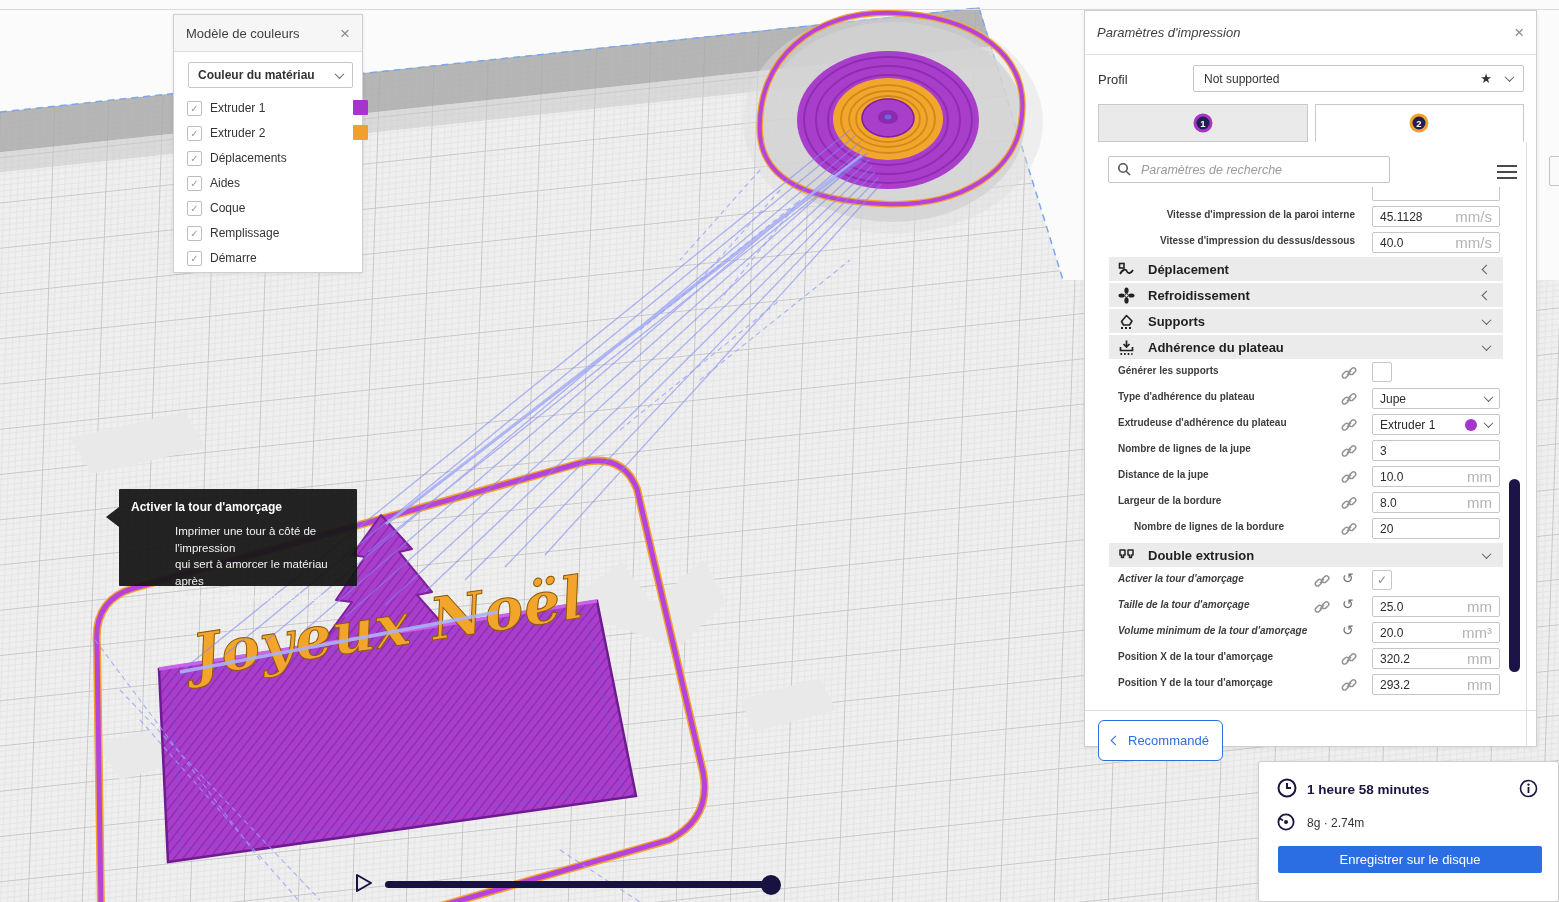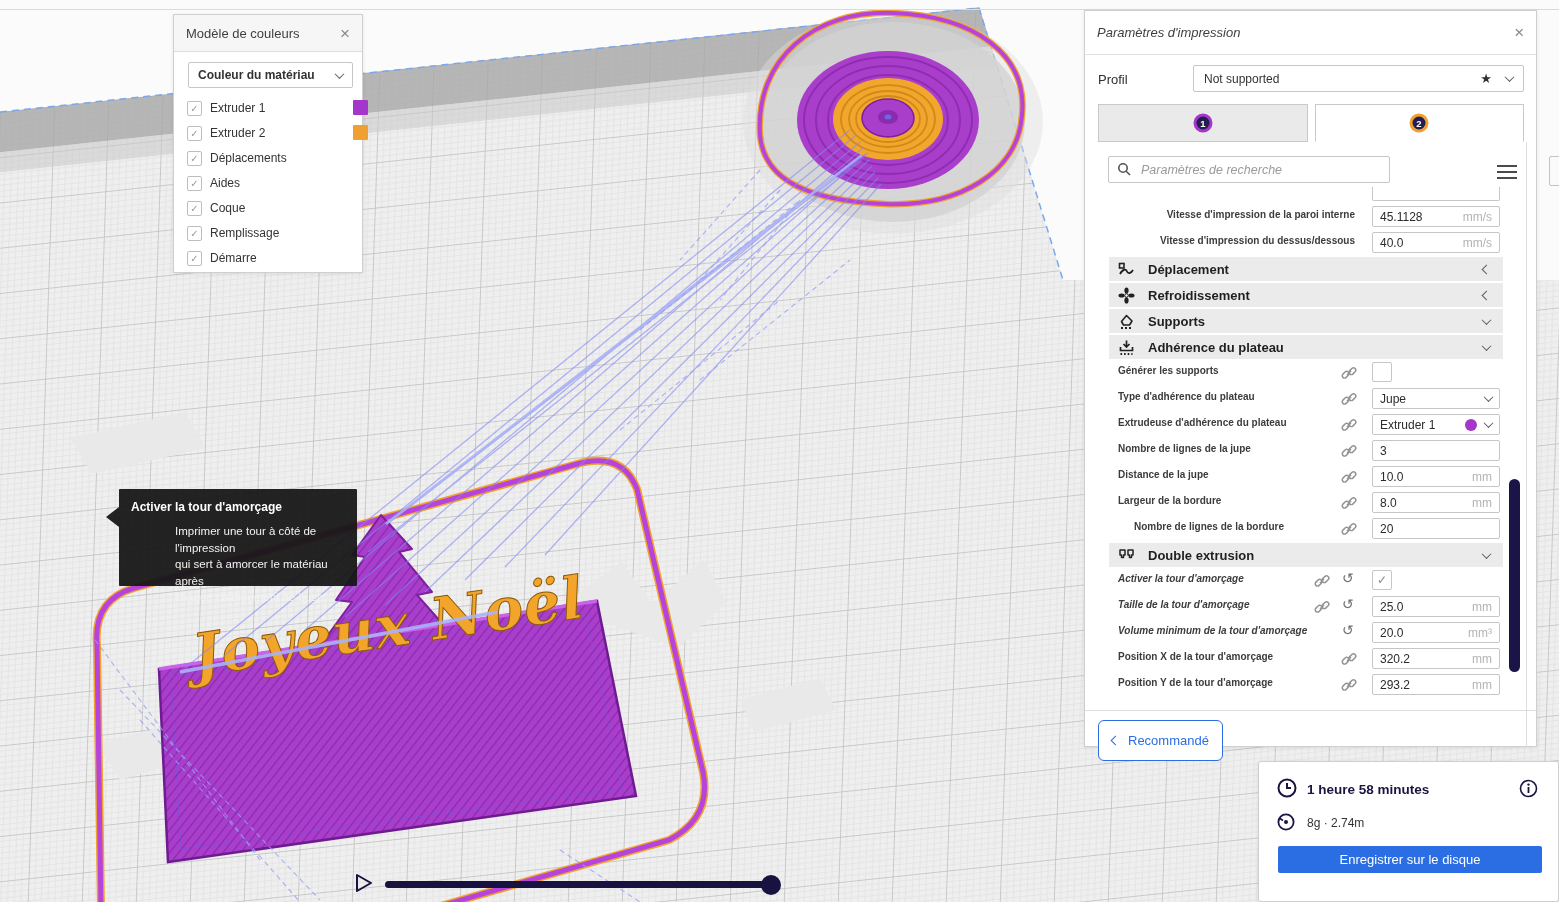--- a/index.html
+++ b/index.html
@@ -66,21 +66,21 @@
   .lbl{position:absolute;left:33px;top:5px;width:237px;font-size:10px;color:#3c3c3c;white-space:nowrap;overflow:hidden;font-weight:bold;}
   .lbl.r{text-align:right;}
   .lbl.it{font-style:italic;}
   .lbl.ind{left:49px;width:221px;}
   .ric{position:absolute;top:5px;width:16px;height:16px;color:#8f8f8f;}
   .ric.p1{left:229px;} .ric.p2{left:256px;}
   .revert{position:absolute;top:3px;font-size:14px;color:#6f6f6f;line-height:1;}
   .revert.p2{left:257px;}
   .field{position:absolute;left:287px;top:2px;width:128px;height:21px;border:1px solid #c6c6c6;border-radius:2px;background:#fff;
          display:flex;align-items:center;padding:0 7px;font-size:12px;color:#2b2b2b;}
-  .field .unit{margin-left:auto;color:#b3b3b3;font-size:12px;}
+  .field .unit{margin-left:auto;color:#b3b3b3;font-size:15px;}
   .field .fchev{margin-left:auto;}
   .field .dot{margin-left:auto;margin-right:8px;}
   .chkfield{position:absolute;left:287px;top:2px;width:20px;height:20px;border:1px solid #c6c6c6;border-radius:2px;background:#fff;
             display:flex;align-items:center;justify-content:center;font-size:12px;color:#8a8a8a;}
   .sechead{position:absolute;left:24px;top:1px;width:394px;height:24px;background:#ebebeb;display:flex;align-items:center;}
   .sechead .sicon{width:17px;height:17px;margin:0 13px 0 9px;}
   .sechead .sl{font-size:13px;font-weight:bold;color:#1f1f1f;}
   .sechead .chev{margin-left:auto;margin-right:13px;}
   .partfield{position:absolute;left:287px;top:176px;width:128px;height:14px;border:1px solid #c6c6c6;border-top:0;background:#fff;border-radius:0 0 2px 2px;}
   .divider{position:absolute;left:0;top:699px;width:100%;height:1px;background:#dedede;}

